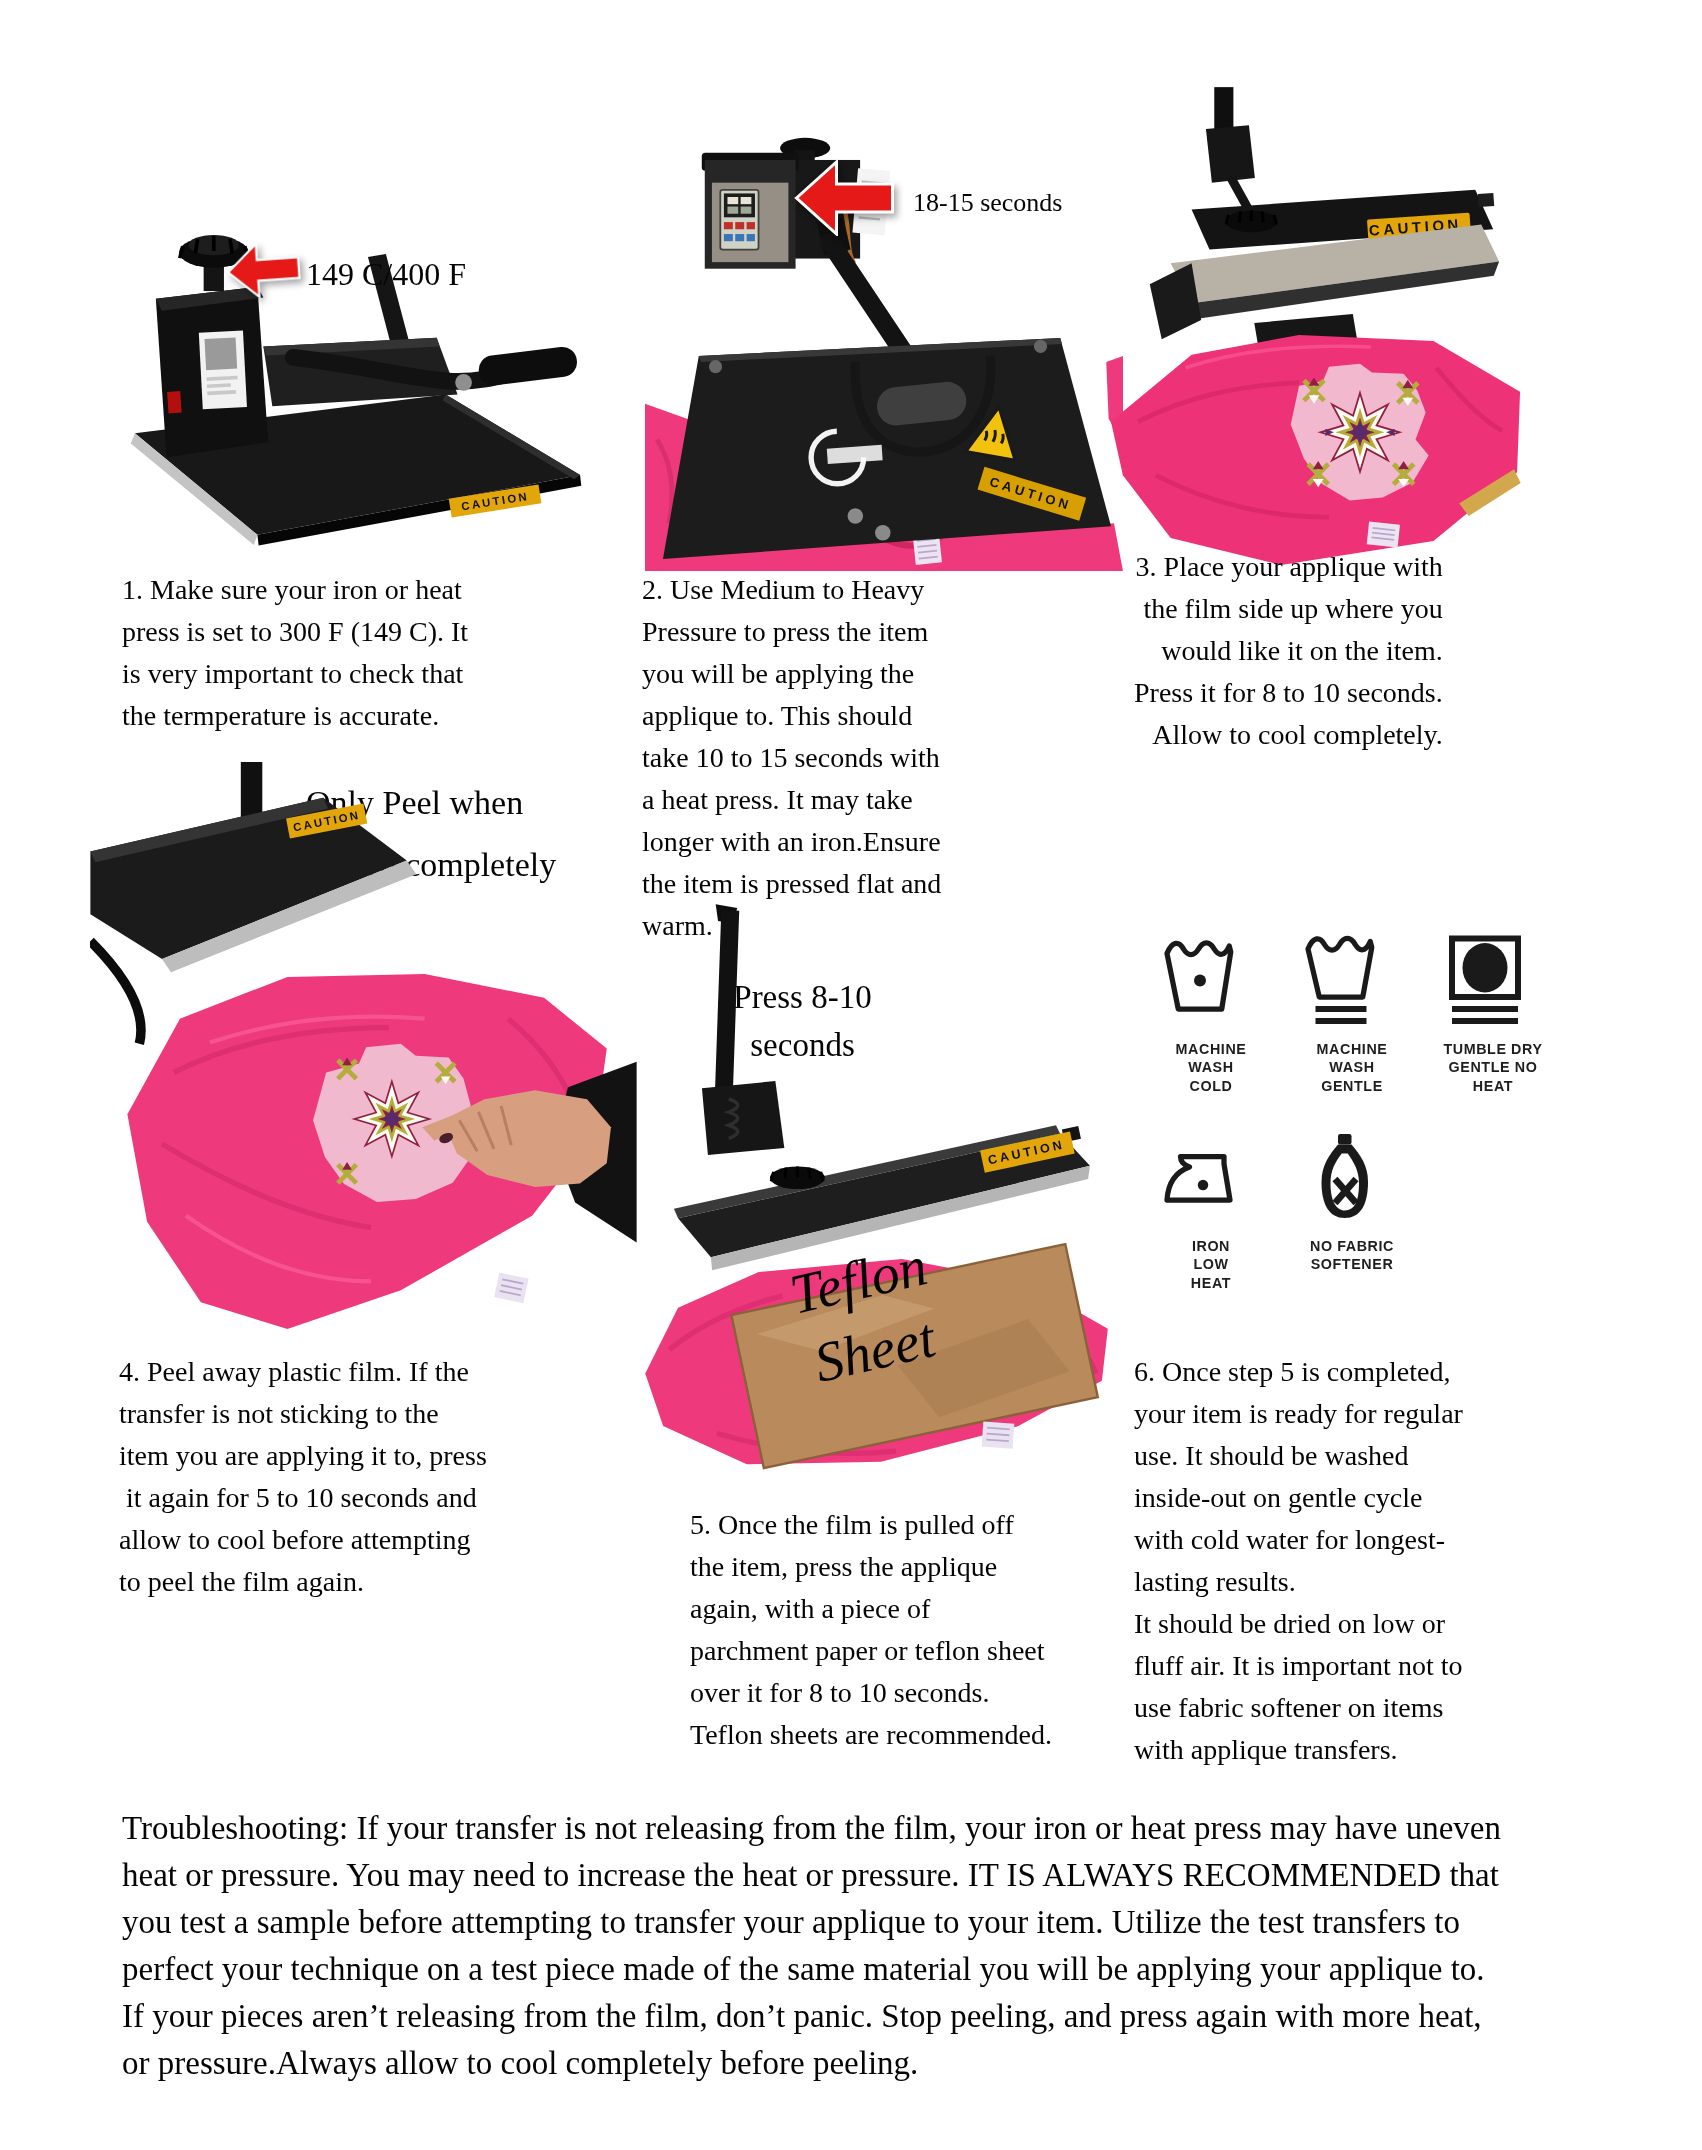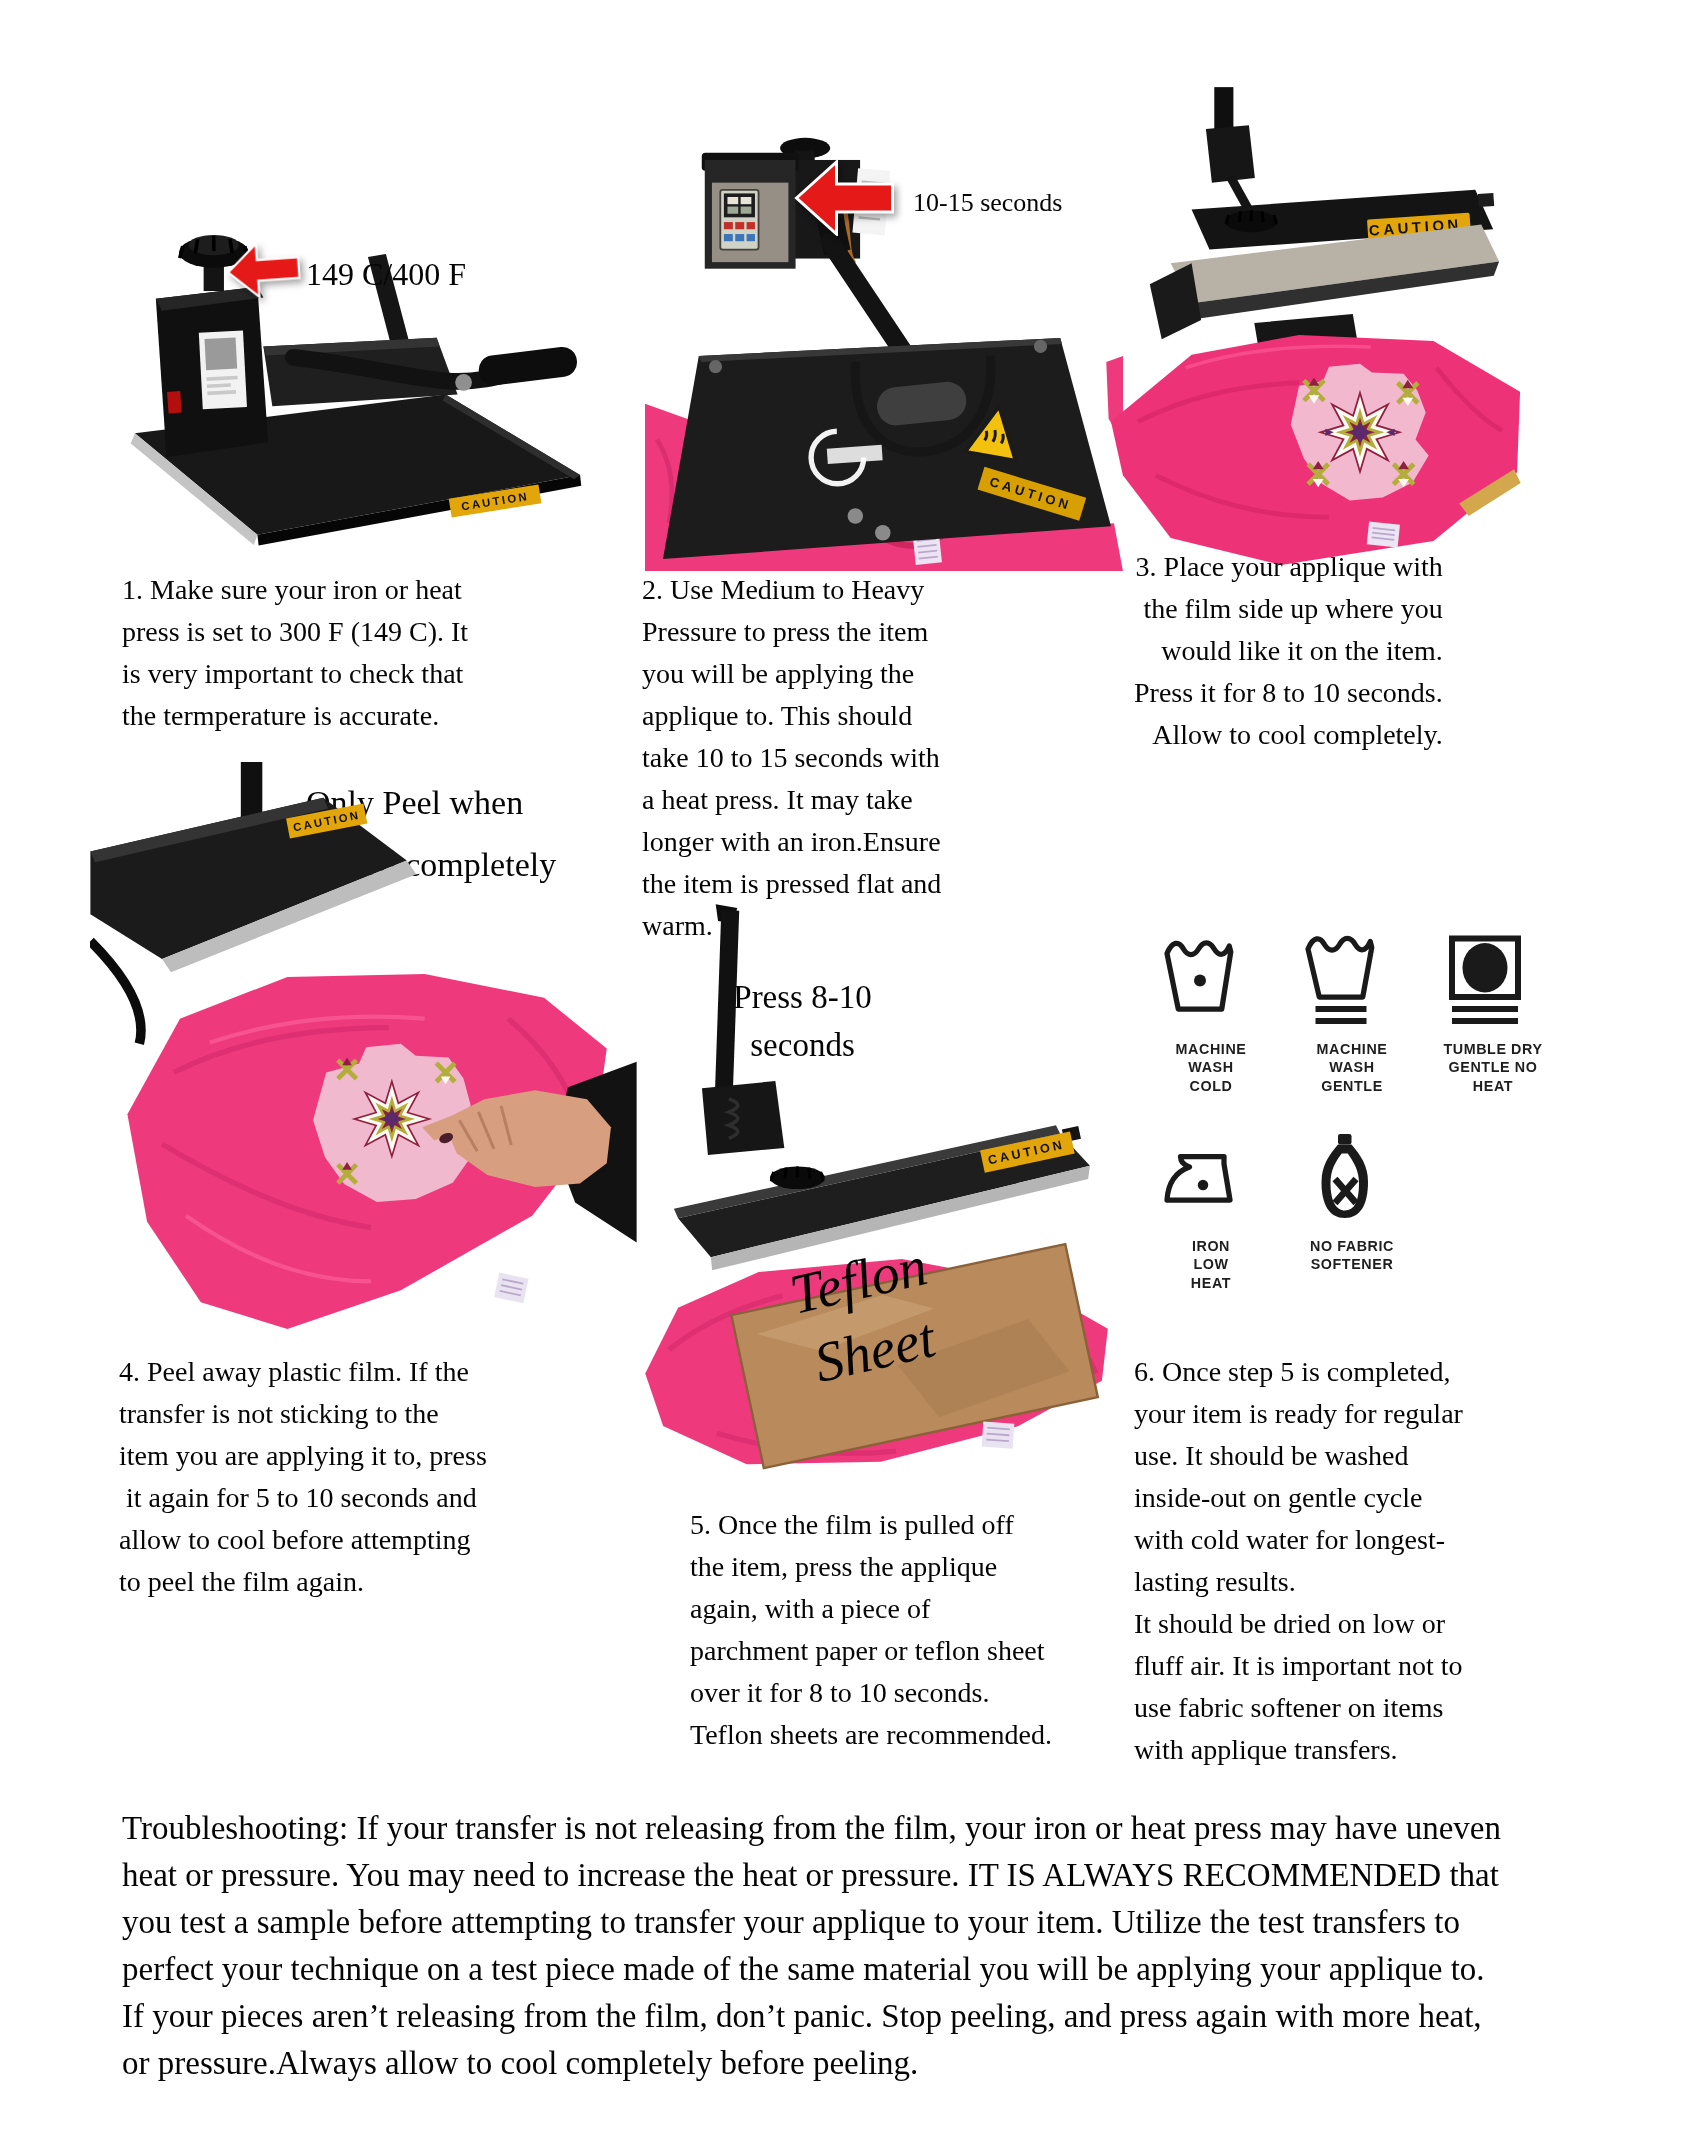--- a/index.html
+++ b/index.html
@@ -145,21 +145,21 @@
         <text x="645" y="658" font-family="Liberation Sans,sans-serif" font-size="22" font-weight="700" letter-spacing="6" text-anchor="middle" fill="#111">CAUTION</text>
       </g>
     </svg>
   </figure>
 
   <div class="abs arrow-wrap" style="left:787px;top:160px;width:115px;height:76px;">
     <svg width="115" height="76" viewBox="0 0 100 76">
         <polygon points="2,38 42,2 42,24 98,24 98,52 42,52 42,74" fill="#e61919" stroke="#ffffff" stroke-width="3"></polygon>
       </svg>
   </div>
-  <div class="abs serif" style="left:913px;top:188px;font-size:26px;">10-15 seconds</div>
+  <div class="abs serif" style="left:913px;top:188px;font-size:26px;">18-15 seconds</div>
 
   <figure class="abs photo" style="left:1102px;top:87px;width:430px;height:484px;margin:0;">
     <svg width="430" height="484" viewBox="0 0 720 810">
 
       <rect x="188" y="0" width="32" height="78" fill="#0f0f0f"></rect>
       <polygon points="174,70 246,64 256,152 184,160" fill="#161616"></polygon>
       <path d="M215,150 L262,235" stroke="#141414" stroke-width="15"></path>
 
       <polygon points="150,205 625,172 655,238 180,272" fill="#141414"></polygon>
       <rect x="630" y="178" width="26" height="22" fill="#1d1d1d" transform="rotate(-4 643 189)"></rect>

